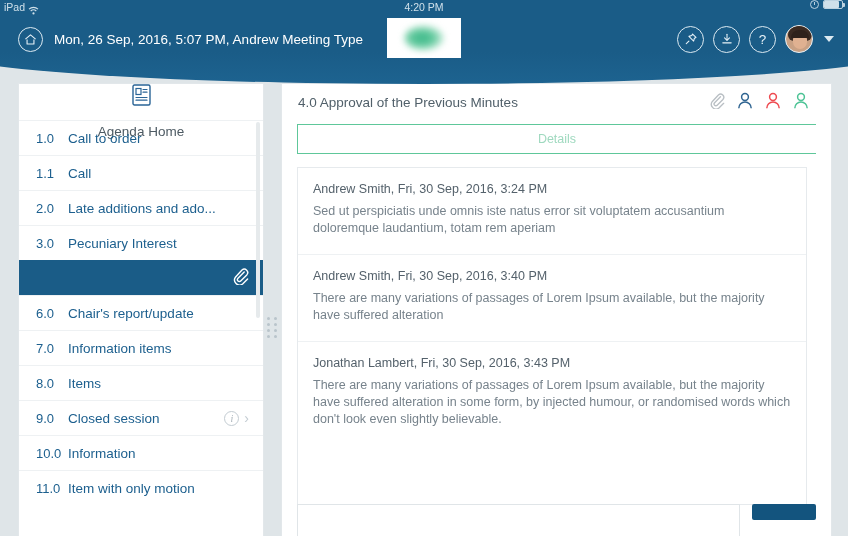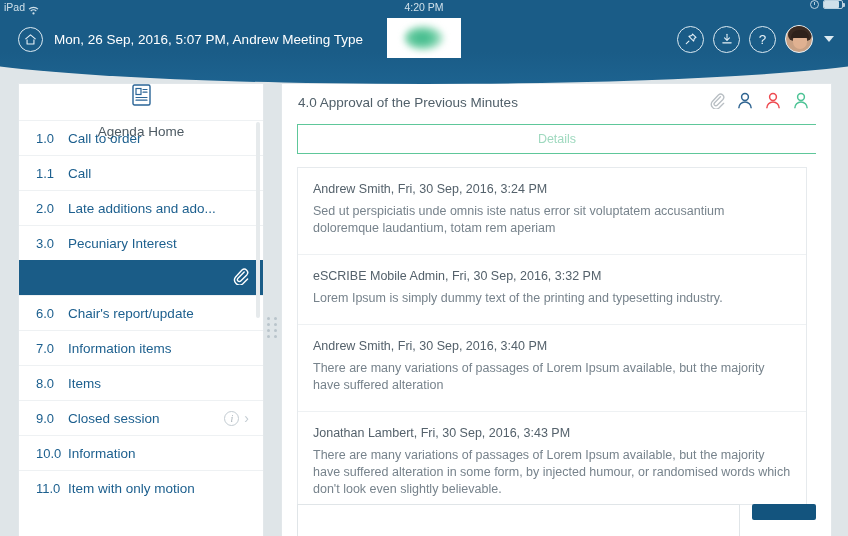--- a/index.html
+++ b/index.html
@@ -344,24 +344,20 @@
       <div class="tabs">
         <div class="tab inactive">Details</div>
       </div>
 
       <div class="comments" id="comment-list">
           <div class="comment">
             <div class="c-meta">Andrew Smith, Fri, 30 Sep, 2016, 3:24 PM</div>
             <div class="c-body">Sed ut perspiciatis unde omnis iste natus error sit voluptatem accusantium doloremque laudantium, totam rem aperiam</div>
           </div>
           <div class="comment">
-            <div class="c-meta">eSCRIBE Mobile Admin, Fri, 30 Sep, 2016, 3:32 PM</div>
-            <div class="c-body">Lorem Ipsum is simply dummy text of the printing and typesetting industry.</div>
-          </div>
-          <div class="comment">
             <div class="c-meta">Andrew Smith, Fri, 30 Sep, 2016, 3:40 PM</div>
             <div class="c-body">There are many variations of passages of Lorem Ipsum available, but the majority have suffered alteration</div>
           </div>
           <div class="comment">
             <div class="c-meta">Jonathan Lambert, Fri, 30 Sep, 2016, 3:43 PM</div>
             <div class="c-body">There are many variations of passages of Lorem Ipsum available, but the majority have suffered alteration in some form, by injected humour, or randomised words which don't look even slightly believable.</div>
           </div>
         </div>
 
       <div class="reply-row">

